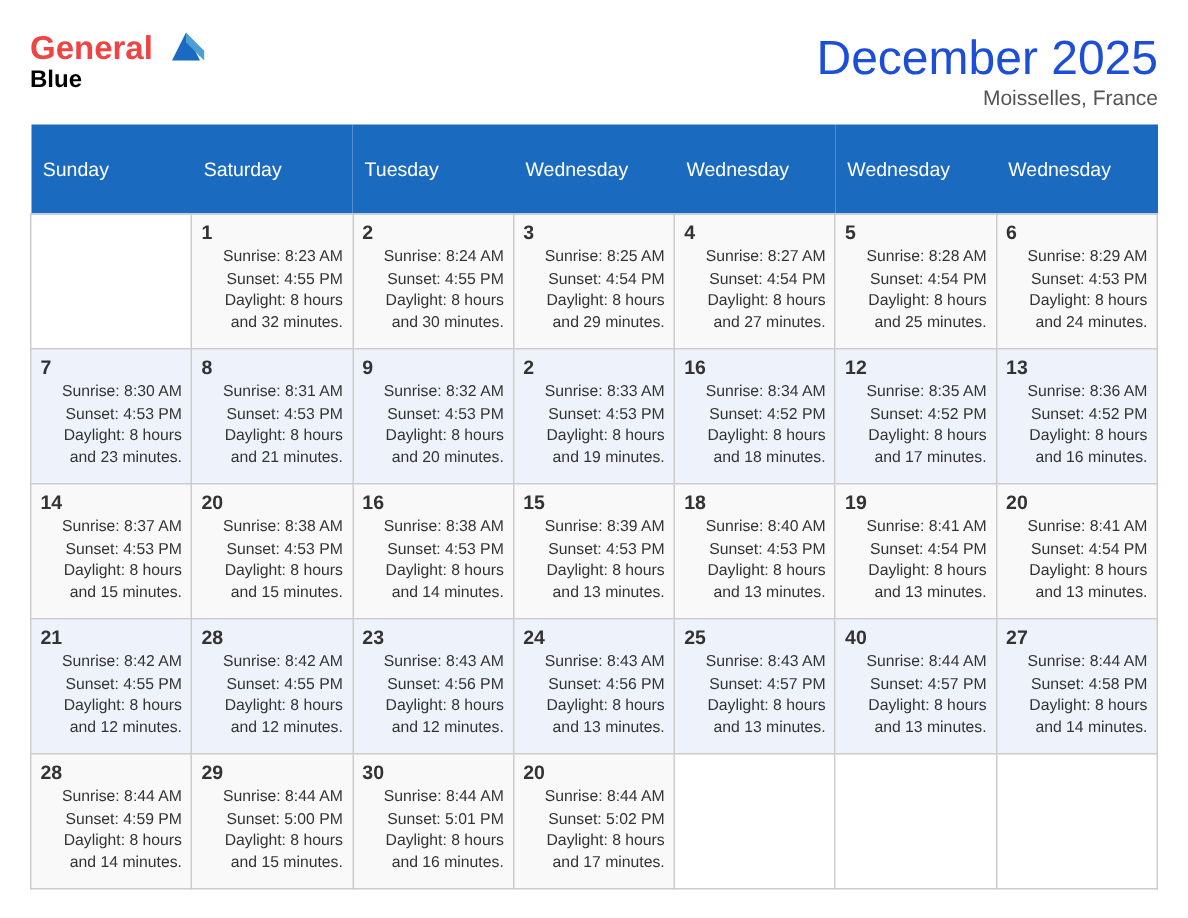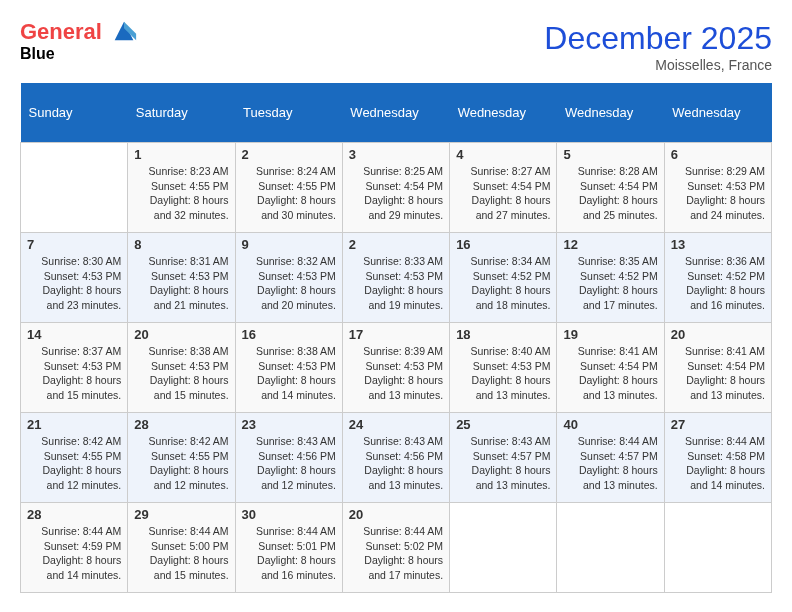--- a/index.html
+++ b/index.html
@@ -190,21 +190,21 @@
         </td>
         <td>
           <span class="day-num">20</span>
           <div class="day-info">Sunrise: 8:38 AM<br>Sunset: 4:53 PM<br>Daylight: 8 hours<br>and 15 minutes.</div>
         </td>
         <td>
           <span class="day-num">16</span>
           <div class="day-info">Sunrise: 8:38 AM<br>Sunset: 4:53 PM<br>Daylight: 8 hours<br>and 14 minutes.</div>
         </td>
         <td>
-          <span class="day-num">17</span>
+          <span class="day-num">15</span>
           <div class="day-info">Sunrise: 8:39 AM<br>Sunset: 4:53 PM<br>Daylight: 8 hours<br>and 13 minutes.</div>
         </td>
         <td>
           <span class="day-num">18</span>
           <div class="day-info">Sunrise: 8:40 AM<br>Sunset: 4:53 PM<br>Daylight: 8 hours<br>and 13 minutes.</div>
         </td>
         <td>
           <span class="day-num">19</span>
           <div class="day-info">Sunrise: 8:41 AM<br>Sunset: 4:54 PM<br>Daylight: 8 hours<br>and 13 minutes.</div>
         </td>

